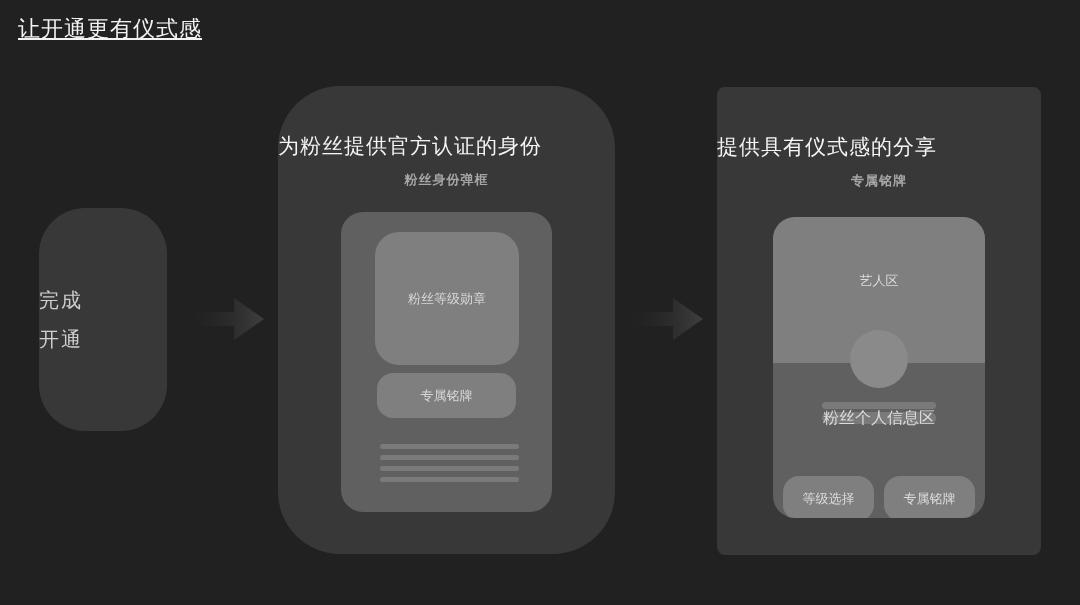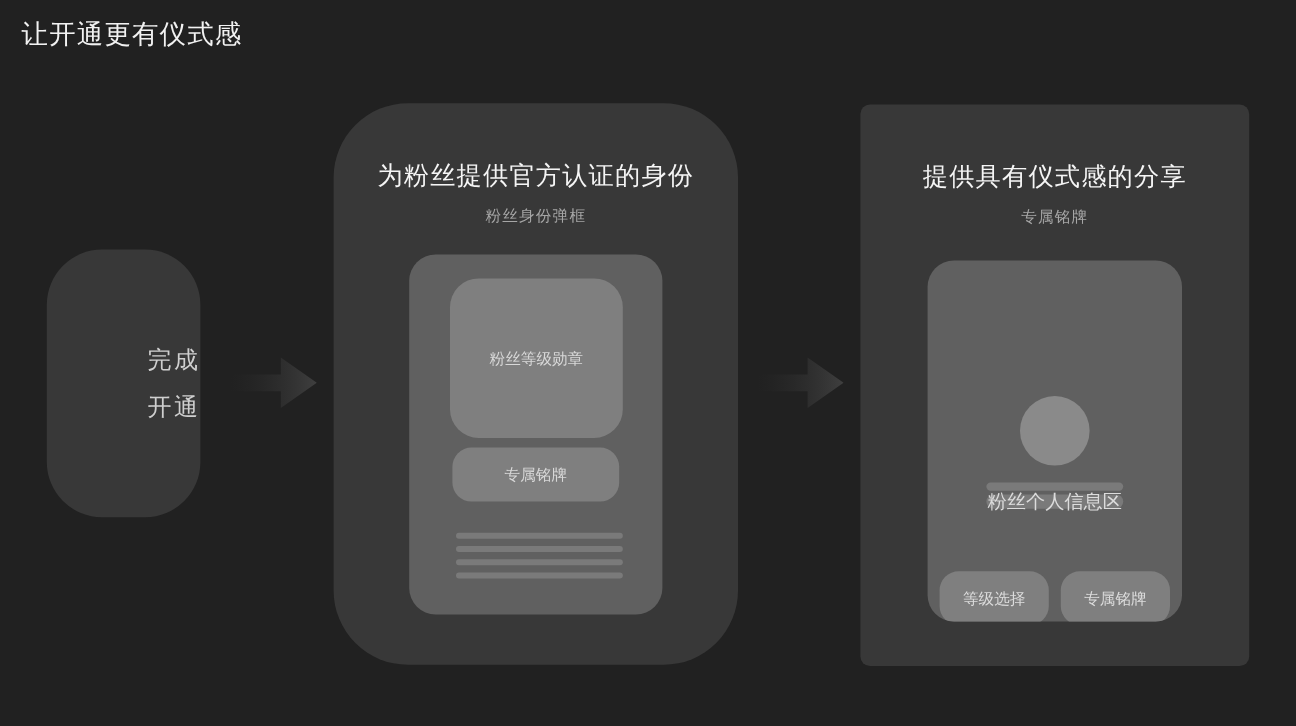--- a/index.html
+++ b/index.html
@@ -1,29 +1,29 @@
 <!DOCTYPE html>
 <html><head>
   <meta charset="utf-8">
   <style>
     html, body { margin:0; padding:0; }
     body {
       width:1080px; height:605px; background:#212121; position:relative; overflow:hidden;
       font-family: "DejaVu Sans", "Liberation Sans", sans-serif; color:#eee;
     }
     .abs { position:absolute; }
-    .page-title { left:18px; top:14px; font-size:22px; color:#f2f2f2; letter-spacing:1px; }
+    .page-title { left:18px; top:14px; font-size:22px; color:#f2f2f2; letter-spacing:1px;text-decoration:underline; }
     .panel { background:#383838; }
-    .start { left:39px; top:208px; width:128px; height:223px; border-radius:46px; display:flex; flex-direction:column; align-items:flex-end; justify-content:center; }
+    .start { left:39px; top:208px; width:128px; height:223px; border-radius:46px; display:flex; flex-direction:column; align-items:flex-start; justify-content:center; }
     .start span { font-size:20px; color:#cfcfcf; line-height:39px; letter-spacing:2px; }
     .arrow { width:72px; height:42px; }
     .card1 { left:278px; top:86px; width:337px; height:468px; border-radius:62px; }
     .card2 { left:717px; top:87px; width:324px; height:468px; border-radius:8px; }
-    .card-title { width:100%; text-align:center; top:46px; font-size:21px; color:#f5f5f5; letter-spacing:1px; }
-    .card-sub { width:100%; text-align:center; top:85px; font-size:13px; color:#a6a6a6; letter-spacing:1px; }
+    .card-title { width:100%; top:46px; font-size:21px; color:#f5f5f5; letter-spacing:1px; }
+    .card-sub { width:100%; text-align:center; top:85px; font-size:13px; color:#a6a6a6; letter-spacing:1px;font-weight:bold; }
     .dialog { left:63px; top:126px; width:211px; height:300px; background:#606060; border-radius:22px; }
     .badge { left:34px; top:20px; width:144px; height:133px; background:#7f7f7f; border-radius:24px; display:flex; align-items:center; justify-content:center; font-size:13px; color:#d8d8d8;text-align:right; }
     .plate { left:36px; top:161px; width:139px; height:45px; background:#7f7f7f; border-radius:16px; display:flex; align-items:center; justify-content:center; font-size:13px; color:#d8d8d8; }
     .line { left:39px; width:139px; height:5px; background:#7a7a7a; border-radius:3px; }
     .share { left:56px; top:130px; width:212px; height:301px; background:#606060; border-radius:22px; overflow:hidden; }
     .artist { left:0; top:0; width:212px; height:146px; background:#7f7f7f; display:flex; justify-content:center; padding-top:55px; box-sizing:border-box; font-size:13px; color:#dcdcdc; }
     .avatar { left:77px; top:113px; width:58px; height:58px; background:#8a8a8a; border-radius:50%; }
     .infobar { left:49px; width:114px; height:7px; background:#7a7a7a; border-radius:4px; }
     .infolabel { left:49px; top:195px; width:114px; height:12px; background:#7a7a7a; border-radius:6px; font-size:16px; line-height:12px; color:#dcdcdc; text-align:center; }
     .btn { top:230px; width:91px; height:45px; background:#7f7f7f; border-radius:16px; display:flex; align-items:center; justify-content:center; font-size:13px; color:#dcdcdc;margin-top:29px; }
@@ -68,19 +68,22 @@
         <stop offset="1" stop-color="#3f3f3f"></stop>
       </linearGradient>
     </defs>
   <path d="M0 14 H42 V0 L72 21 L42 42 V28 H0 Z" fill="url(#g2)"></path>
 </svg>
 
 <div class="abs panel card2">
   <div class="abs card-title">提供具有仪式感的分享</div>
   <div class="abs card-sub">专属铭牌</div>
   <div class="abs share">
+    <div class="abs artist">
+        <span>艺人区</span>
+      </div>
     <div class="abs avatar"></div>
     <div class="abs infobar" style="top:185px"></div>
     <div class="abs infolabel">粉丝个人信息区</div>
     <div class="abs btn" style="left:10px">等级选择</div>
     <div class="abs btn" style="left:111px">专属铭牌</div>
   </div>
 </div>
 
 </body></html>

